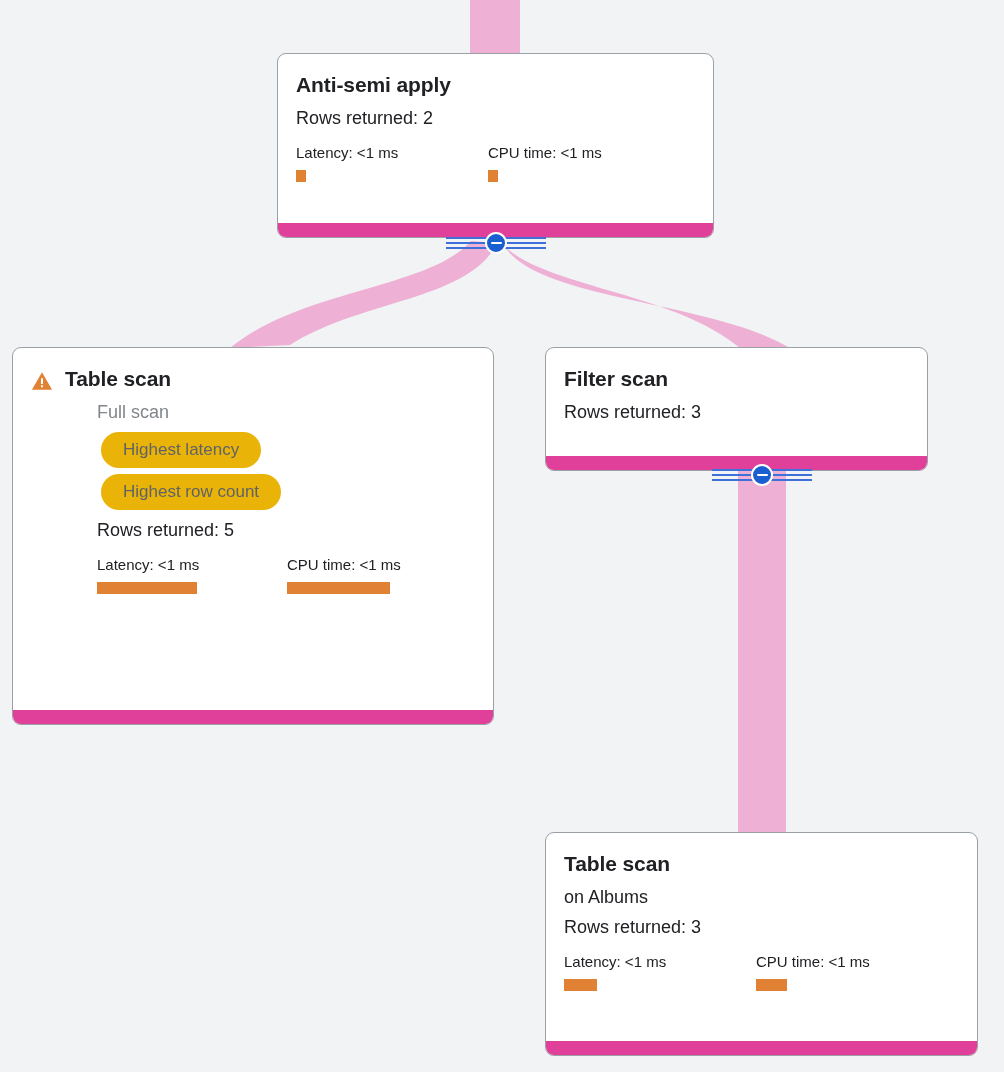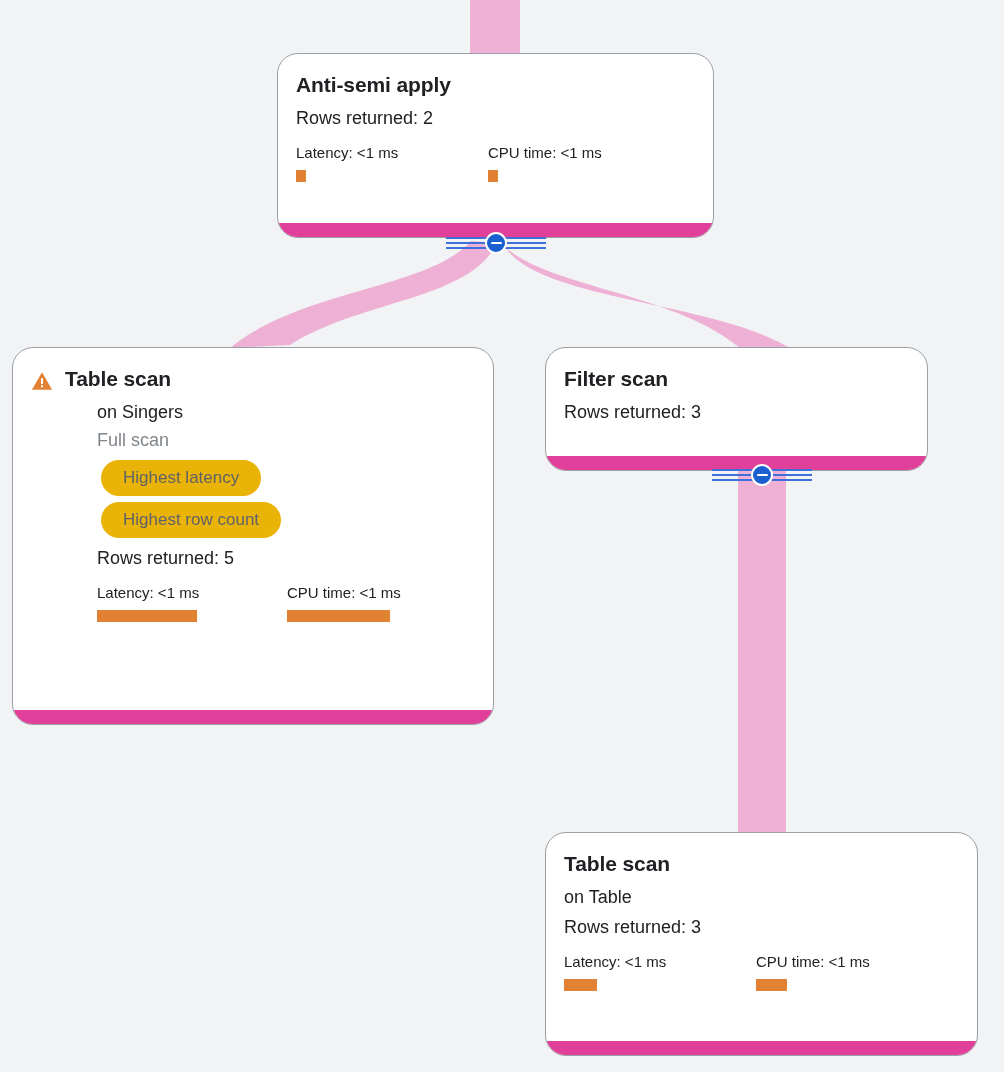--- a/index.html
+++ b/index.html
@@ -28,21 +28,21 @@
     height: 1072px;
     z-index: 1;
   }
 
   
   .node {
     position: absolute;
     z-index: 3;
     background: #ffffff;
     border: 1px solid #9aa0a6;
-    border-radius: 21px;
+    border-radius: 9px;
     box-sizing: border-box;
     overflow: hidden;
     display: flex;
     flex-direction: column;
   }
   .node-body {
     flex: 1 1 auto;
     padding: 18px 18px 8px 18px;
     position: relative;
   }
@@ -217,21 +217,20 @@
     <div class="node-body">
       <div class="title-row">
         <svg class="warn-icon" viewBox="0 0 24 24">
           <path d="M12 2.5 L23 21.5 L1 21.5 Z" fill="#e08133"></path>
           <rect x="10.9" y="9" width="2.2" height="6.3" fill="#ffffff"></rect>
           <rect x="10.9" y="16.6" width="2.2" height="2.2" fill="#ffffff"></rect>
         </svg>
         <div class="node-title">Table scan</div>
       </div>
       <div style="padding-left:66px;">
-        <div class="node-sub">on Singers</div>
         <div class="node-sub muted">Full scan</div>
         <div class="badges">
           <div class="badge">Highest latency</div>
           <div class="badge">Highest row count</div>
         </div>
         <div class="node-rows">Rows returned: 5</div>
         <div class="metrics">
           <div style="width:190px;">
             <div class="metric-label">Latency: &lt;1 ms</div>
             <div class="metric-bar" style="width:100px;"></div>
@@ -265,21 +264,21 @@
     <div class="toggle-btn">
         <i></i>
       </div>
   </div>
 
   <div class="node" id="node-3" style="left:545px; top:832px; width:433px; height:224px;">
     <div class="node-body">
       <div class="title-row">
         <div class="node-title">Table scan</div>
       </div>
-      <div class="node-sub">on Table</div>
+      <div class="node-sub">on Albums</div>
       <div class="node-rows">Rows returned: 3</div>
       <div class="metrics">
         <div style="width:192px;">
           <div class="metric-label">Latency: &lt;1 ms</div>
           <div class="metric-bar" style="width:33px;"></div>
         </div>
         <div>
           <div class="metric-label">CPU time: &lt;1 ms</div>
           <div class="metric-bar" style="width:31px;"></div>
         </div>

